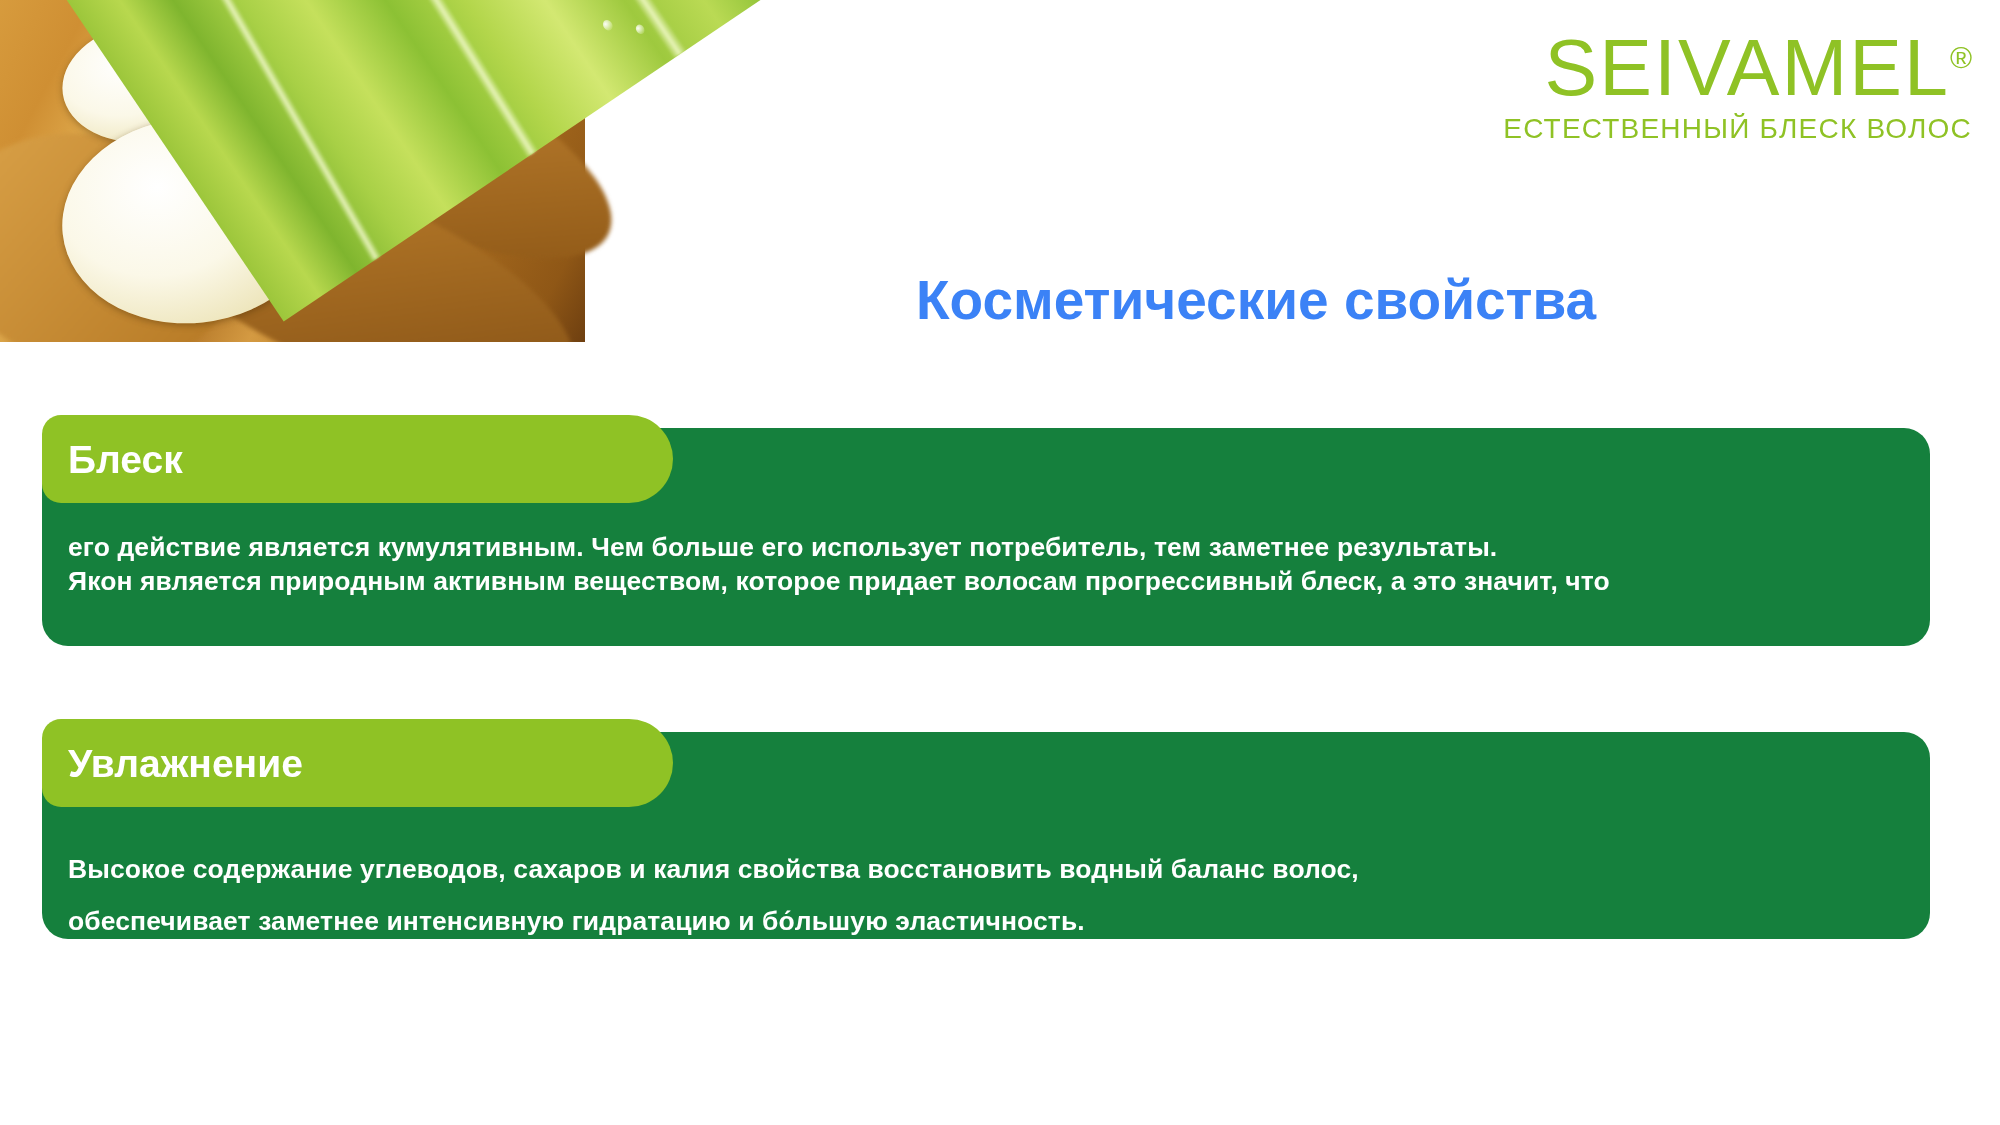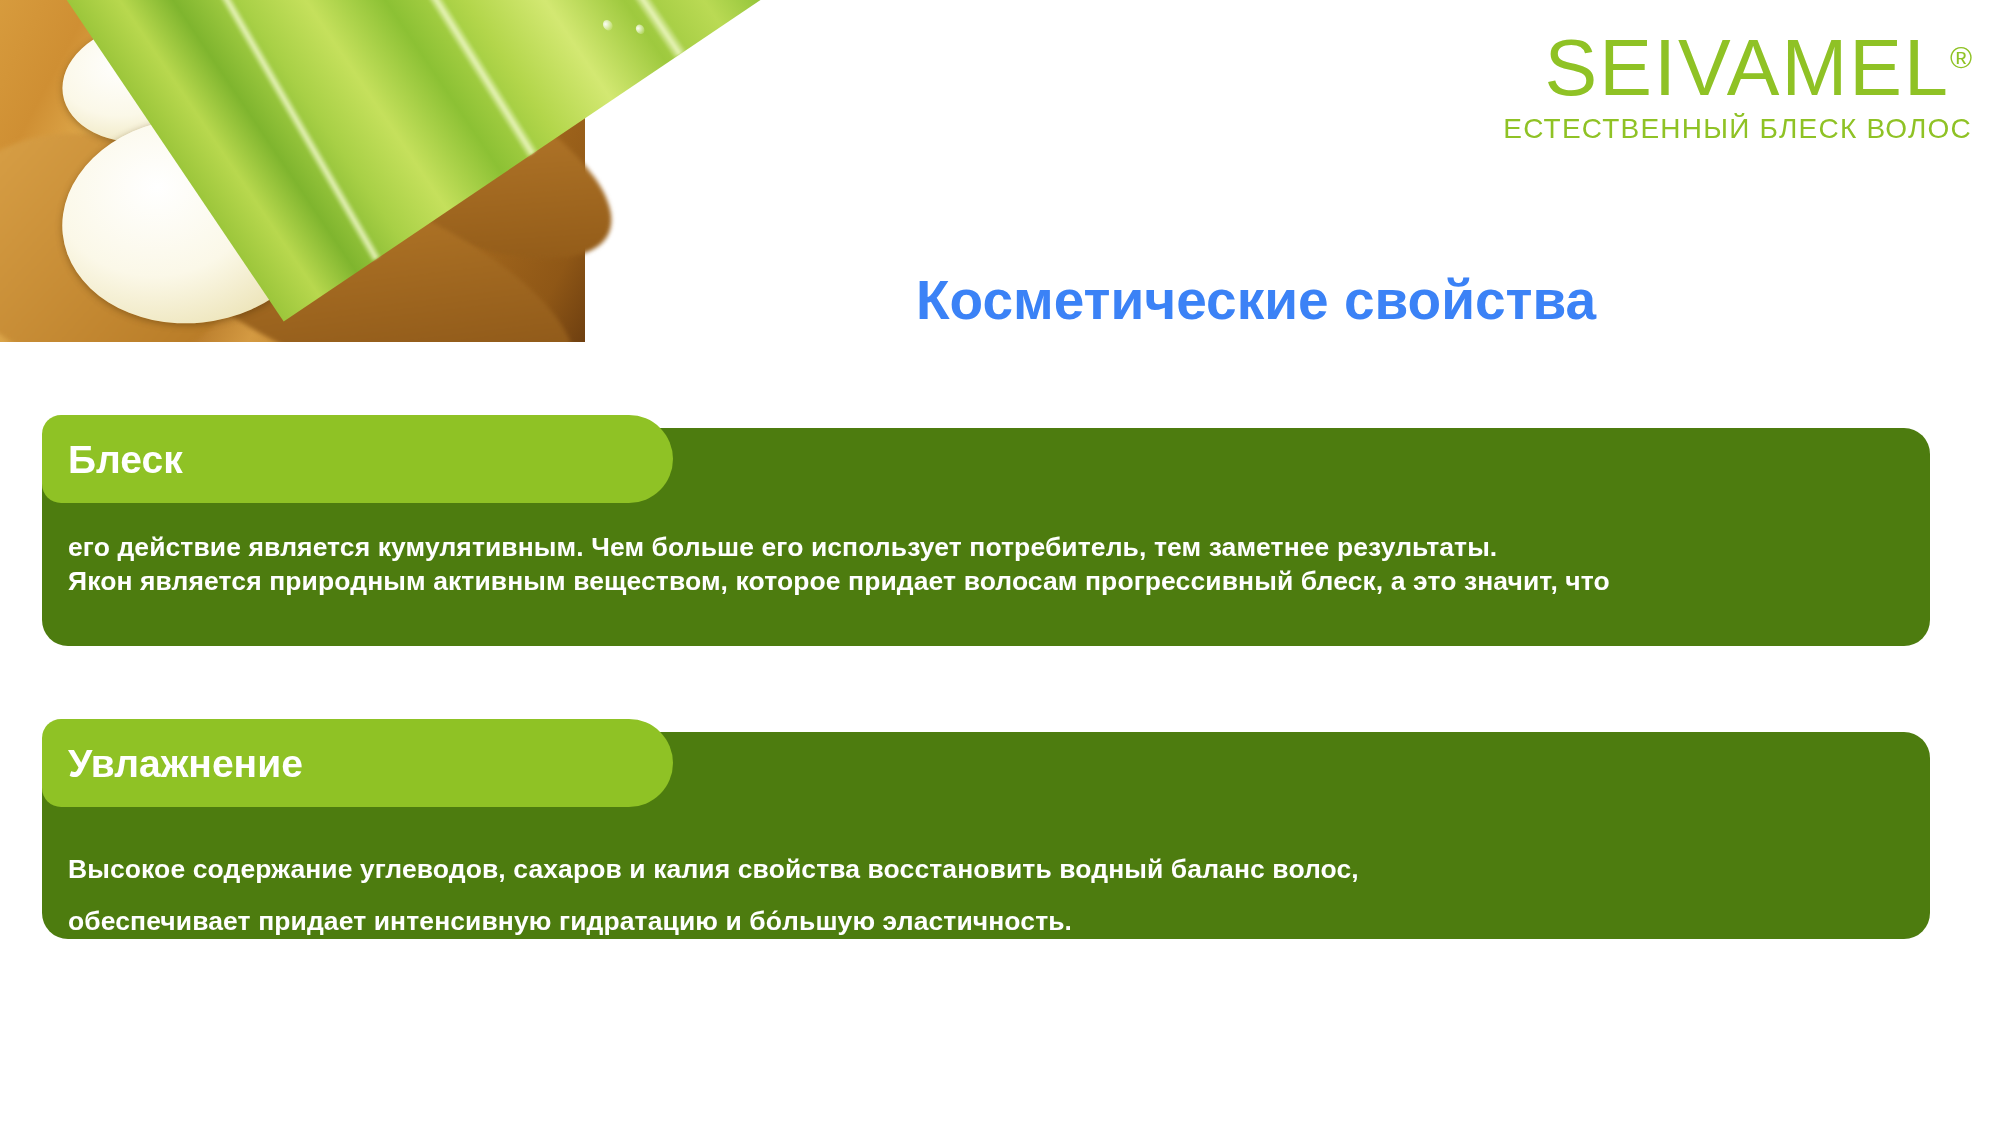--- a/index.html
+++ b/index.html
@@ -153,21 +153,21 @@
     letter-spacing: 0px;
     white-space: nowrap;
     margin-left: 22px;
   }
 
   
   .card {
     position: absolute;
     left: 42px;
     width: 1888px;
-    background: #4d7c0f;
+    background: #15803d;
     border-radius: 26px;
   }
   .card-1 { top: 428px; height: 218px; }
   .card-2 { top: 732px; height: 207px; }
 
   .card-tab {
     position: absolute;
     left: 0;
     top: -13px;
     width: 631px;
@@ -245,15 +245,15 @@
     <div>Якон является природным активным веществом, которое придает волосам прогрессивный блеск, а это значит, что</div>
   </div>
 </div>
 
 <div class="card card-2">
   <div class="card-tab">
     <div class="card-tab-label">Увлажнение</div>
   </div>
   <div class="card-body">
     <div>Высокое содержание углеводов, сахаров и калия свойства восстановить водный баланс волос,</div>
-    <div>обеспечивает придает интенсивную гидратацию и бо́льшую эластичность.</div>
+    <div>обеспечивает заметнее интенсивную гидратацию и бо́льшую эластичность.</div>
   </div>
 </div>
 
 </body></html>

